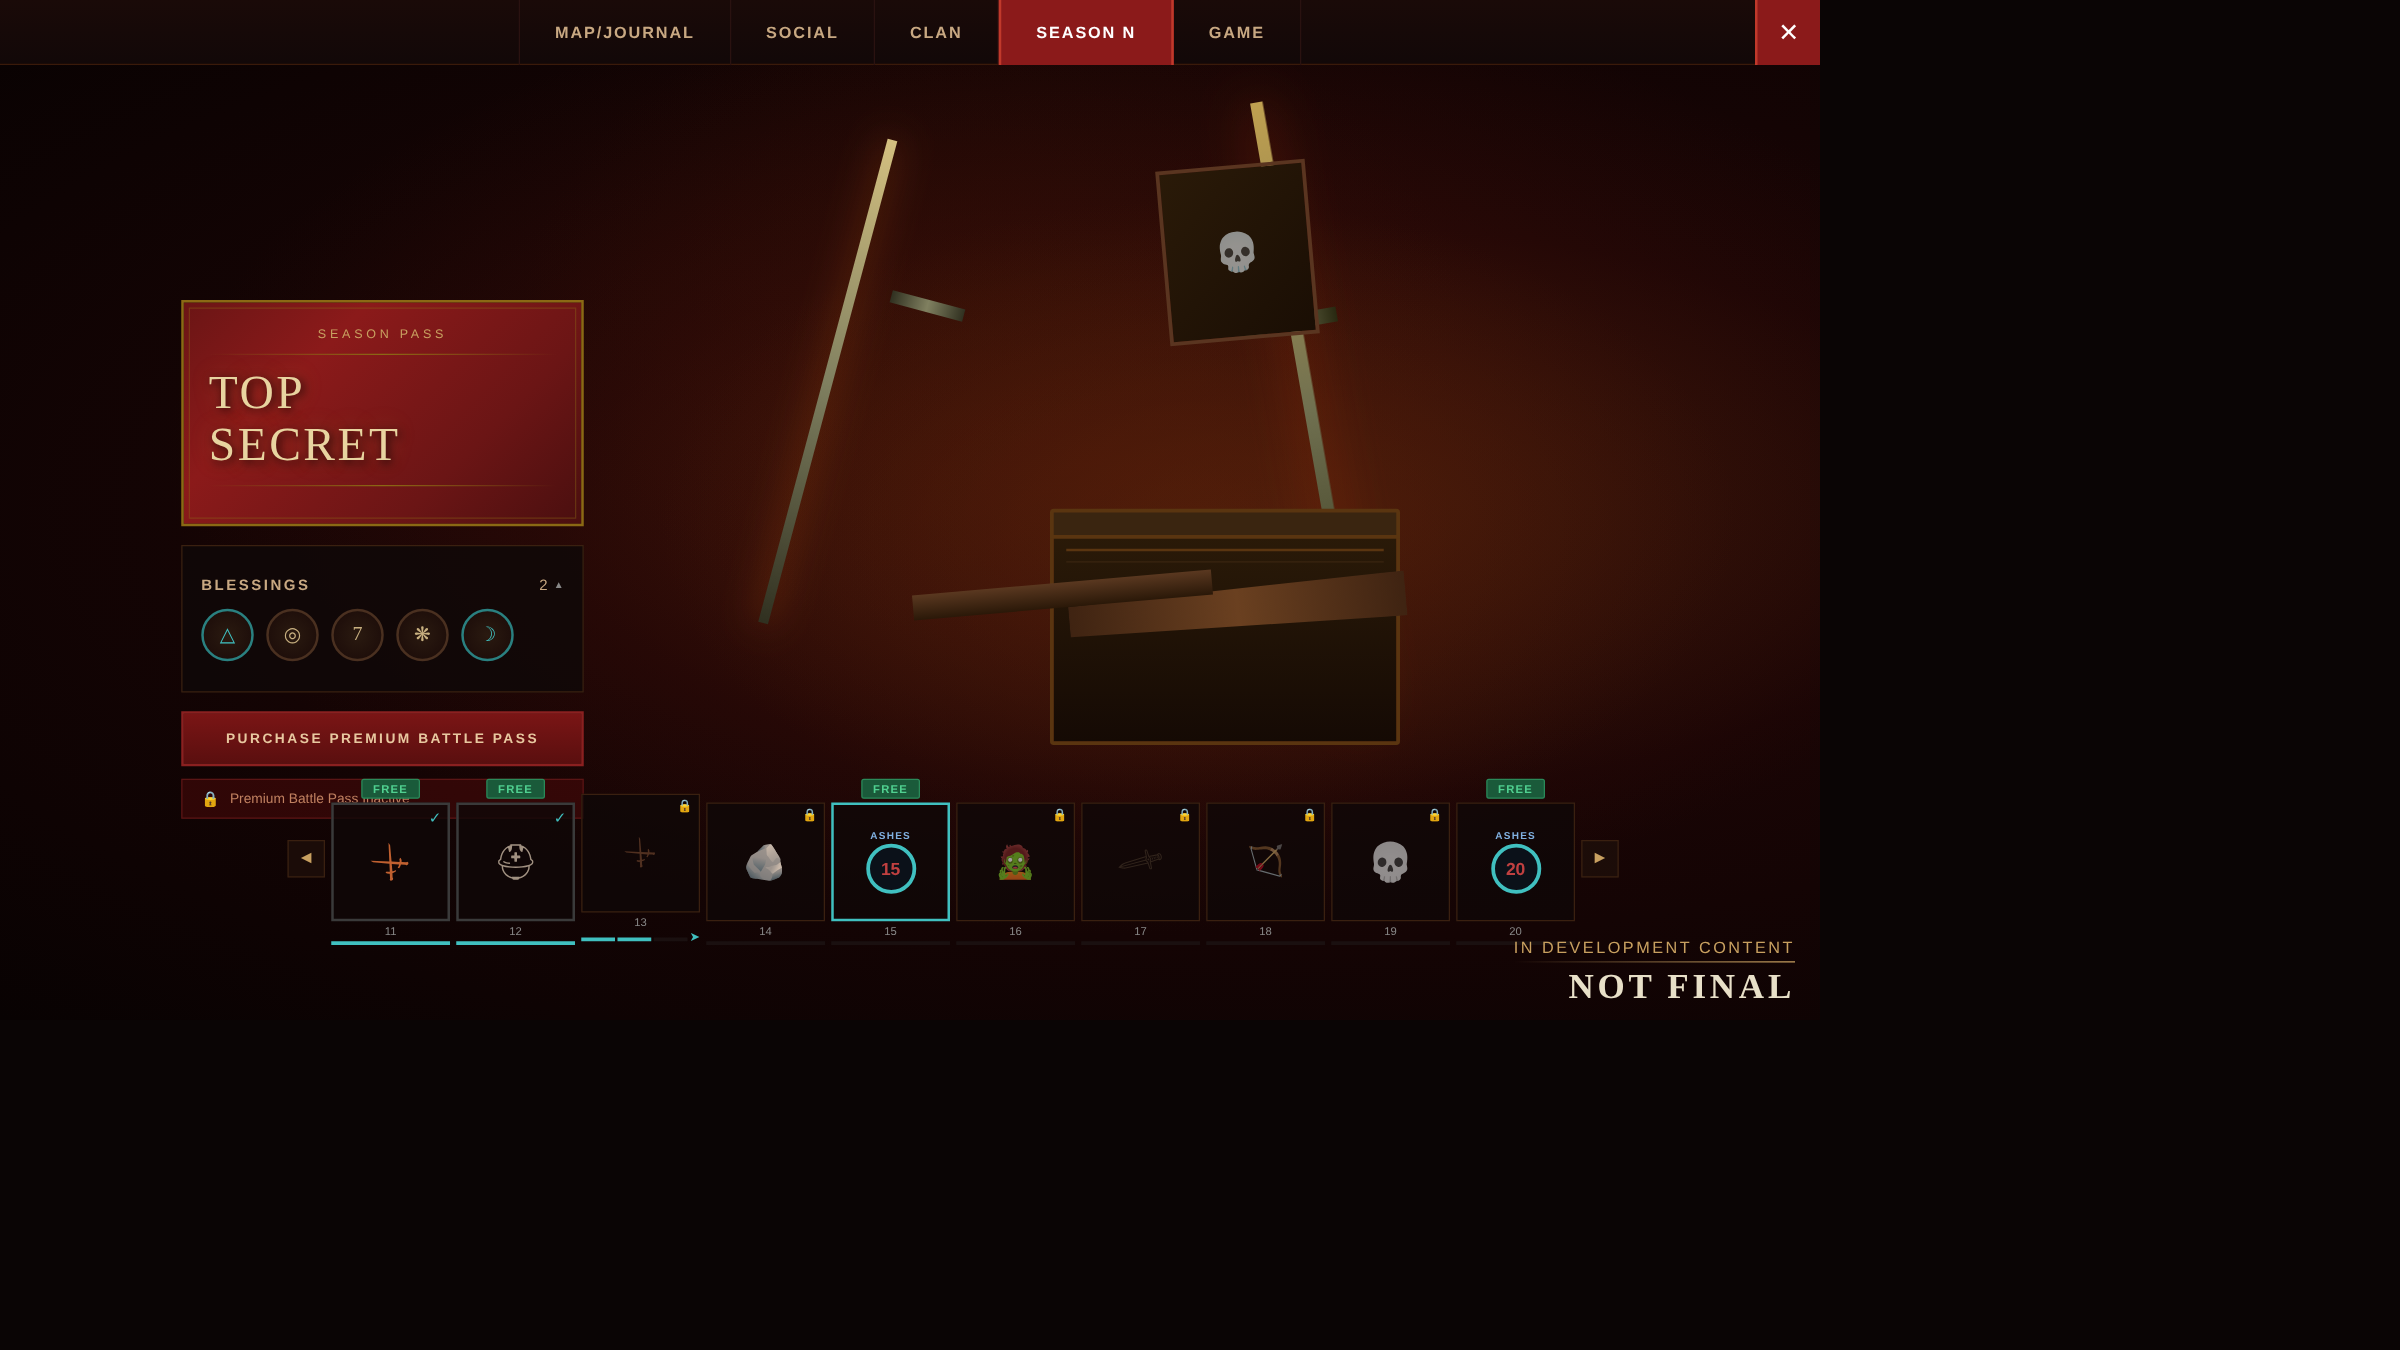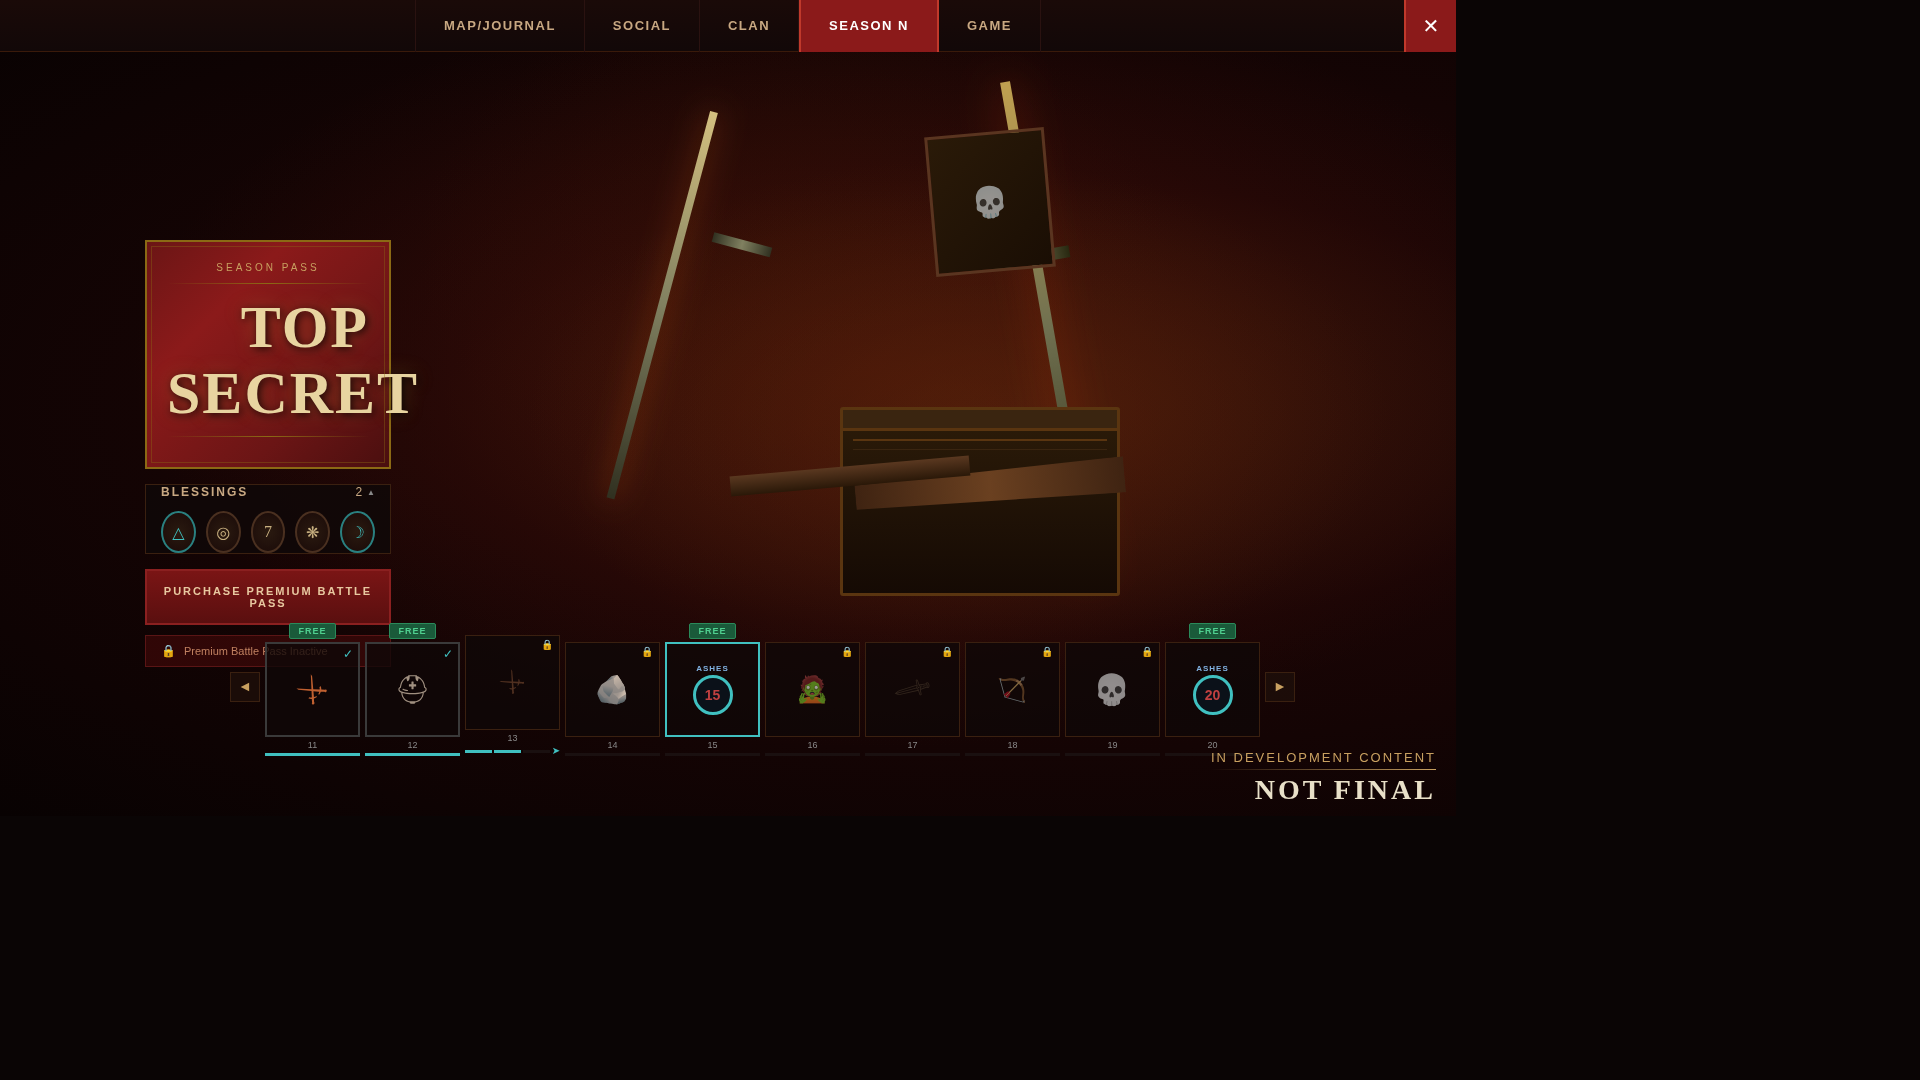--- a/index.html
+++ b/index.html
@@ -76,21 +76,21 @@
       font-size: 20px;
       cursor: pointer;
       border-left: 2px solid #c0392b;
     }
 
     
     .left-panel {
       position: absolute;
       left: 145px;
       top: 240px;
-      width: 246px;
+      width: 322px;
     }
 
     
     .season-banner {
       background: linear-gradient(135deg, #6b1515 0%, #8b1a1a 30%, #6b1515 70%, #4a0f0f 100%);
       border: 2px solid #8b6914;
       padding: 20px;
       position: relative;
       margin-bottom: 15px;
     }
@@ -104,40 +104,40 @@
     .season-label {
       font-size: 10px;
       color: #c8a060;
       letter-spacing: 3px;
       text-transform: uppercase;
       text-align: center;
       margin-bottom: 8px;
       font-family: 'Arial', sans-serif;
     }
     .top-secret-text {
-      font-size: 60px;
-      font-weight: bold;
+      font-size: 38px;
+      font-weight: normal;
       color: #e8d4a0;
-      text-align: right;
+      text-align: left;
       line-height: 1.1;
       text-shadow: 2px 2px 8px rgba(0,0,0,0.8), 0 0 20px rgba(200,160,60,0.3);
       letter-spacing: 2px;
       font-family: 'Georgia', serif;
     }
     .banner-divider {
       height: 1px;
       background: linear-gradient(90deg, transparent, #8b6914, transparent);
       margin: 10px 0;
     }
 
     
     .blessings-panel {
       background: rgba(15,8,8,0.85);
       border: 1px solid #3a2010;
-      padding: 0 15px;
+      padding: 24px 15px;
       margin-bottom: 15px;
     }
     .blessings-header {
       display: flex;
       align-items: center;
       justify-content: space-between;
       margin-bottom: 12px;
     }
     .blessings-title {
       color: #c8a882;

